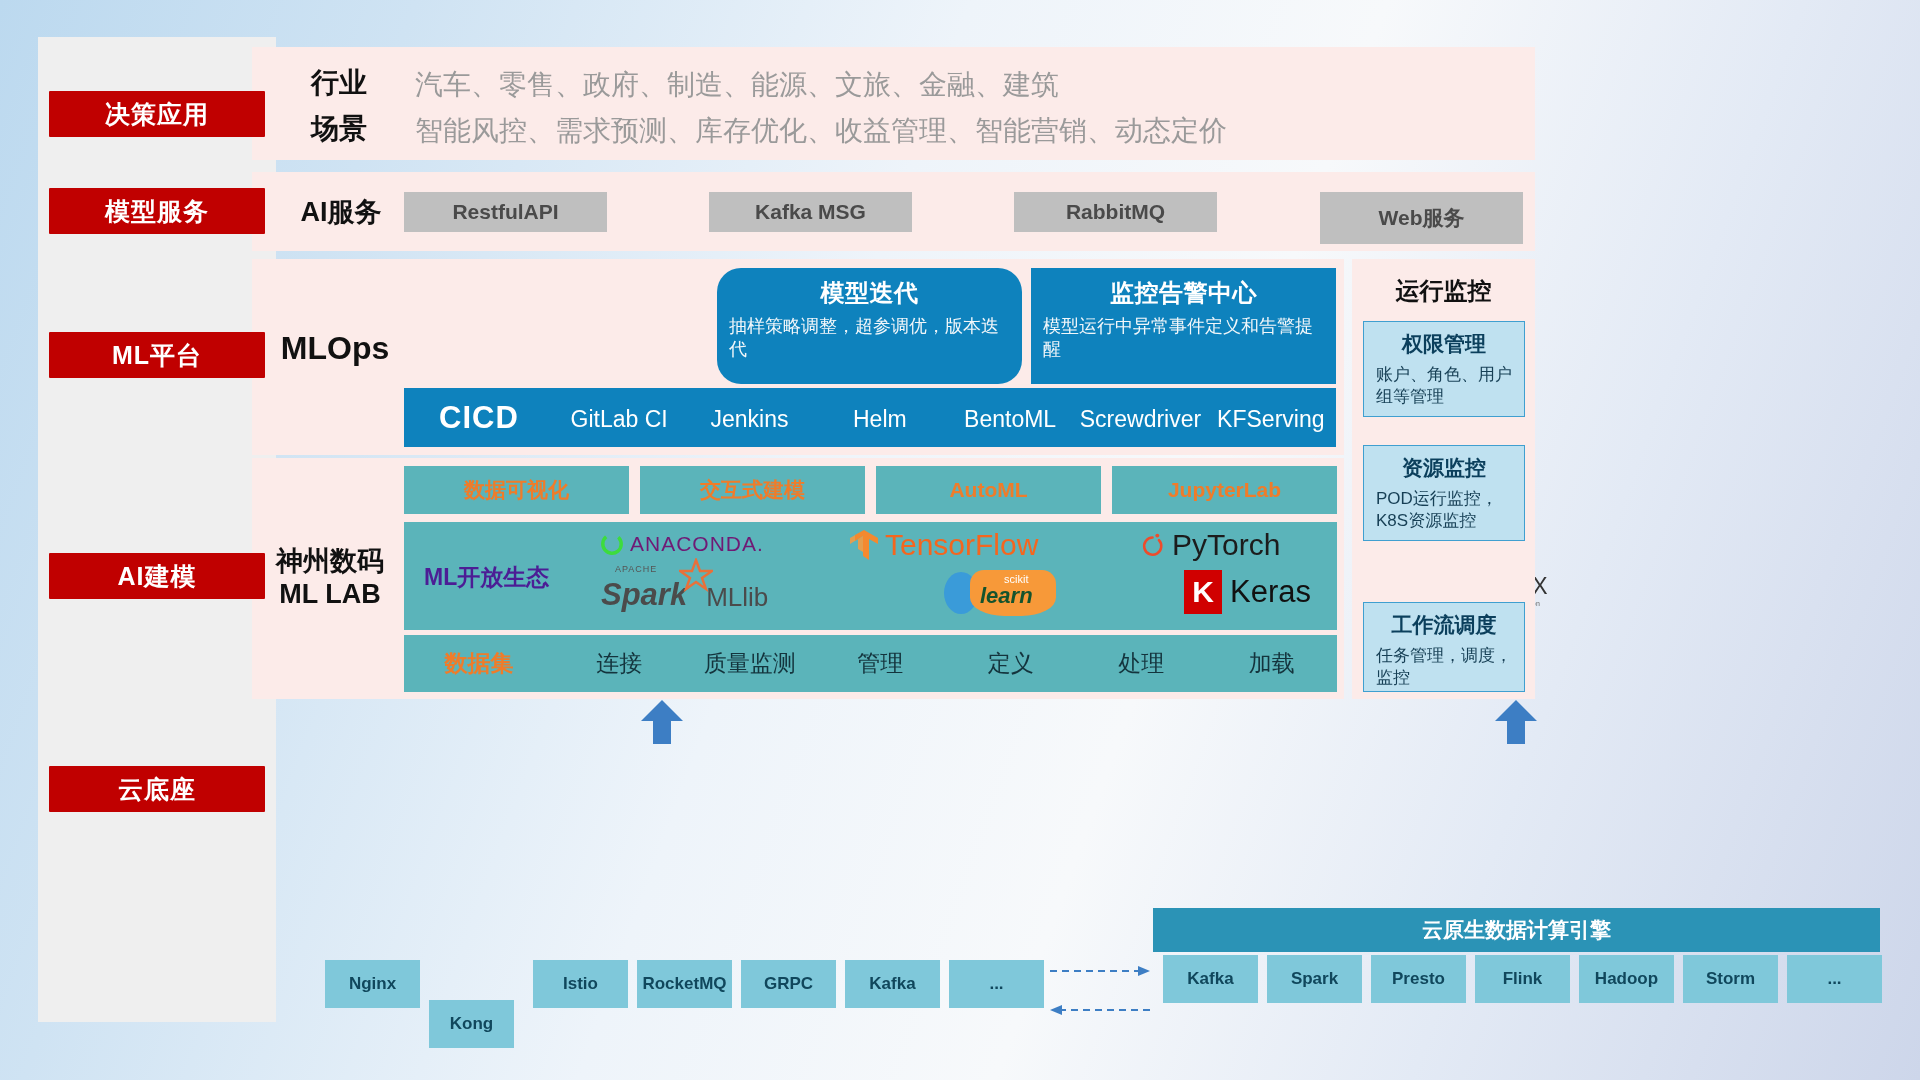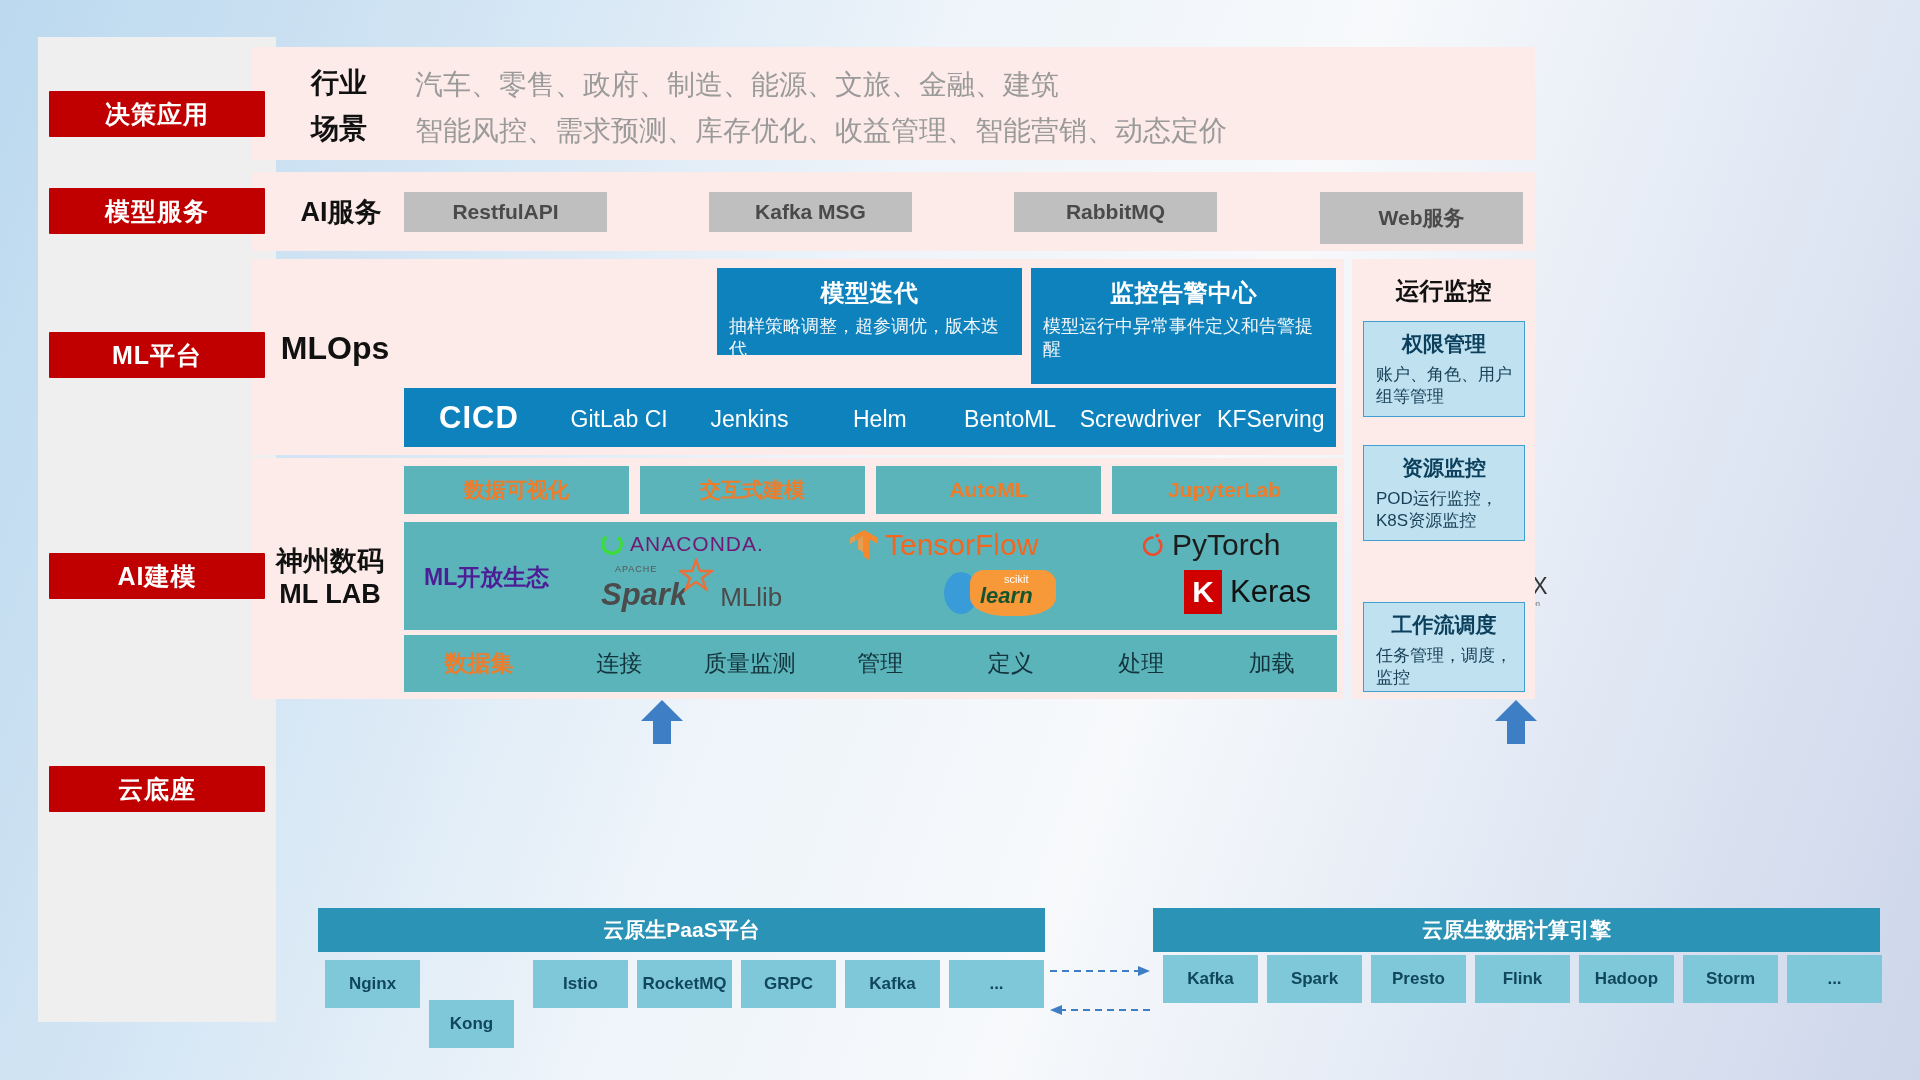--- a/index.html
+++ b/index.html
@@ -120,21 +120,21 @@
         <span>RabbitMQ</span>
       </div>
     <div class="grey-chip" style="position:absolute; left:1068px; top:20px; width:203px; height:52px;">
         <span>Web服务</span>
       </div>
   </div>
 
   <div class="band" style="left:252px; top:259px; width:1092px; height:196px;">
     <div class="rowlabel" style="position:absolute; left:8px; top:70px; width:150px; height:40px; font-size:32px;">MLOps</div>
 
-    <div class="blue-card" style="position:absolute; left:465px; top:9px; width:305px; height:87px;">
+    <div class="blue-card" style="position:absolute; left:465px; top:9px; width:305px; height:116px;border-radius:24px;">
       <div class="bc-title">模型迭代</div>
       <div class="bc-desc">抽样策略调整，超参调优，版本迭代</div>
     </div>
     <div class="blue-card" style="position:absolute; left:779px; top:9px; width:305px; height:116px;">
       <div class="bc-title">监控告警中心</div>
       <div class="bc-desc">模型运行中异常事件定义和告警提醒</div>
     </div>
 
     <div class="cicd-bar" style="position:absolute; left:152px; top:129px; width:932px; height:59px;">
       <div class="cicd-label">CICD</div>
@@ -200,21 +200,21 @@
       </div>
 
       <div style="position:absolute; left:197px; top:55px; display:flex; align-items:flex-end; gap:7px;">
         <div style="position:relative;">
           <span style="position:absolute; left:14px; top:-13px; font-size:9px; color:#555; letter-spacing:1px;">APACHE</span>
           <span style="font-size:31px; font-weight:bold; font-style:italic; color:#4b4b4b;">Spark</span>
           <svg width="34" height="34" viewBox="0 0 34 34" style="position:absolute; left:78px; top:-19px;">
             <polygon points="17,2 21,13 33,13 23,20 27,31 17,24 7,31 11,20 1,13 13,13" fill="none" stroke="#e8703a" stroke-width="2.4"></polygon>
           </svg>
         </div>
-        <span style="font-size:26px; color:#4b4b4b; margin-left:26px;">MLlib</span>
+        <span style="font-size:26px; color:#4b4b4b; margin-left:12px;">MLlib</span>
       </div>
 
       <div style="position:absolute; left:540px; top:48px; display:flex; align-items:center;">
         <div style="width:34px; height:42px; background:#3a9bd9; border-radius:50%/50%;"></div>
         <div style="position:relative; width:86px; height:46px; background:#f79939; border-radius:14px 14px 40% 40%; margin-left:-8px;">
           <span style="position:absolute; left:34px; top:3px; font-size:11px; color:#fff;">scikit</span>
           <span style="position:absolute; left:10px; top:13px; font-size:22px; font-style:italic; font-weight:bold; color:#14532d;">learn</span>
         </div>
       </div>
 
@@ -278,23 +278,20 @@
     </div>
   </div>
 
   <svg style="position:absolute; left:641px; top:700px;" width="42" height="44">
     <polygon points="21,0 42,21 30,21 30,44 12,44 12,21 0,21" fill="#3d7ec4"></polygon>
   </svg>
   <svg style="position:absolute; left:1495px; top:700px;" width="42" height="44">
     <polygon points="21,0 42,21 30,21 30,44 12,44 12,21 0,21" fill="#3d7ec4"></polygon>
   </svg>
 
-  <div class="cloud-bar" style="position:absolute; left:318px; top:908px; width:727px; height:44px;">
-    <span>云原生PaaS平台</span>
-  </div>
   <div class="cloud-bar" style="position:absolute; left:1153px; top:908px; width:727px; height:44px;">
     <span>云原生数据计算引擎</span>
   </div>
 
   <svg style="position:absolute; left:1048px; top:955px;" width="104" height="70">
     <line x1="2" y1="16" x2="92" y2="16" stroke="#3d7ec4" stroke-width="2" stroke-dasharray="7,5"></line>
     <polygon points="102,16 90,11 90,21" fill="#3d7ec4"></polygon>
     <line x1="102" y1="55" x2="12" y2="55" stroke="#3d7ec4" stroke-width="2" stroke-dasharray="7,5"></line>
     <polygon points="2,55 14,50 14,60" fill="#3d7ec4"></polygon>
   </svg>

